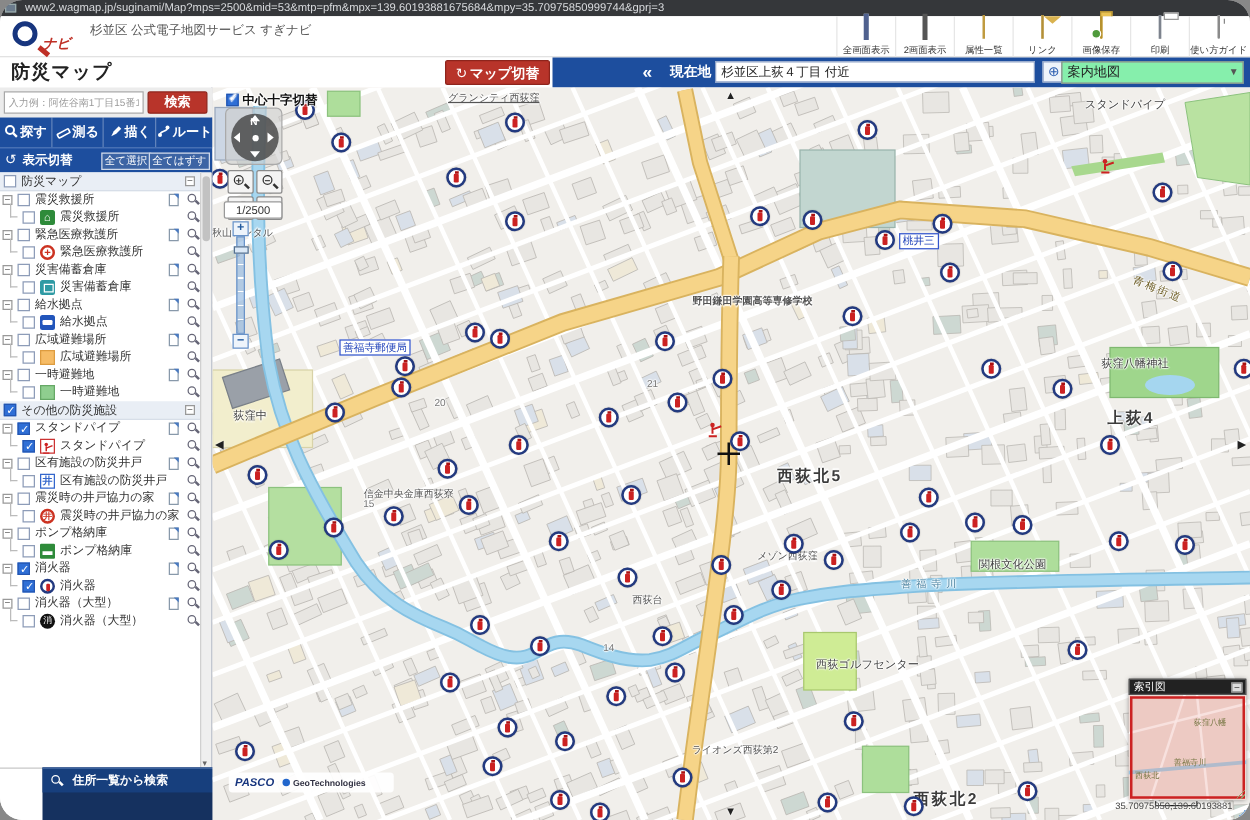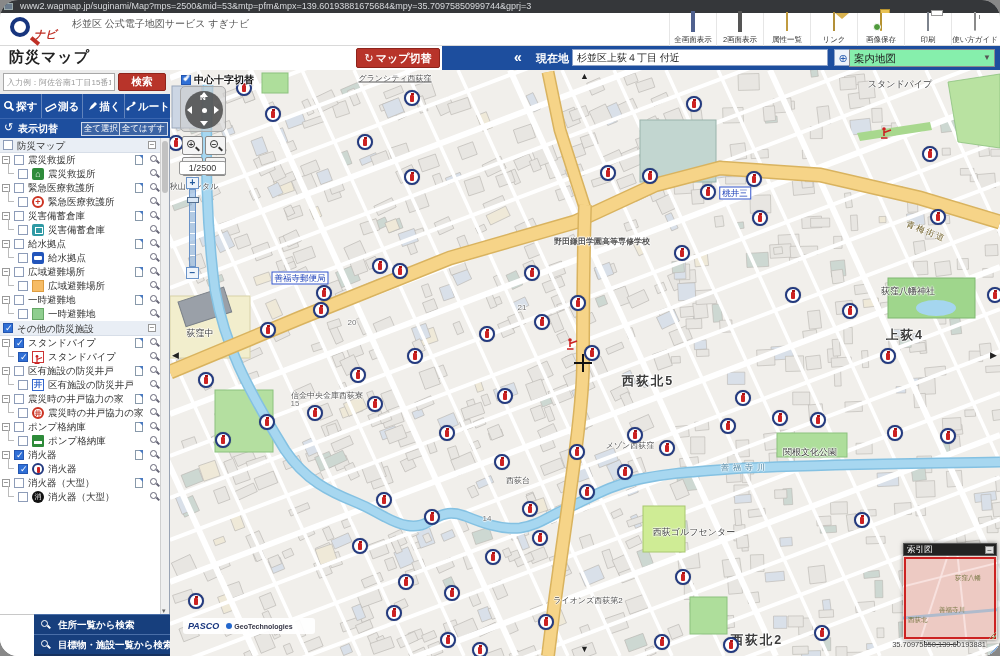--- a/index.html
+++ b/index.html
@@ -420,21 +420,20 @@
           <span class="lab" style="left: 48px;">消火器（大型）</span>
           <span class="magic"></span>
         </div>
       </div>
     <div class="vscroll">
       <div class="thumb"></div>
       <span class="sarr">▾</span>
     </div>
     <div class="bottom-btns" id="bottom-btns">
         <div class="bbtn"><span class="bmag"></span><span>住所一覧から検索</span></div>
-        <div class="bbtn"><span class="bmag"></span><span>目標物・施設一覧から検索</span></div>
       </div>
   </div>
 
   <div id="map">
     <svg id="basemap-svg" width="830" height="586">
         <rect x="0" y="0" width="830" height="586" fill="#f1efeb"></rect>
         <g>
           <rect x="498.9161140937358" y="262.6982675725594" width="19.639452695846558" height="14.036808497272432" fill="#e8e6e2" stroke="#bab7b2" stroke-width="0.6" transform="rotate(-21.8 498.9161140937358 262.6982675725594)"></rect>
           <rect x="226.77923529408872" y="366.10036720568314" width="19.847594372928143" height="11.667804661206901" fill="#e8e6e2" stroke="#bab7b2" stroke-width="0.6" transform="rotate(-18.9 226.77923529408872 366.10036720568314)"></rect>
           <rect x="618.9621789357625" y="179.90288686938584" width="9.15606140717864" height="12.008753852918744" fill="#e8e6e2" stroke="#bab7b2" stroke-width="0.6" transform="rotate(-3.1 618.9621789357625 179.90288686938584)"></rect>

